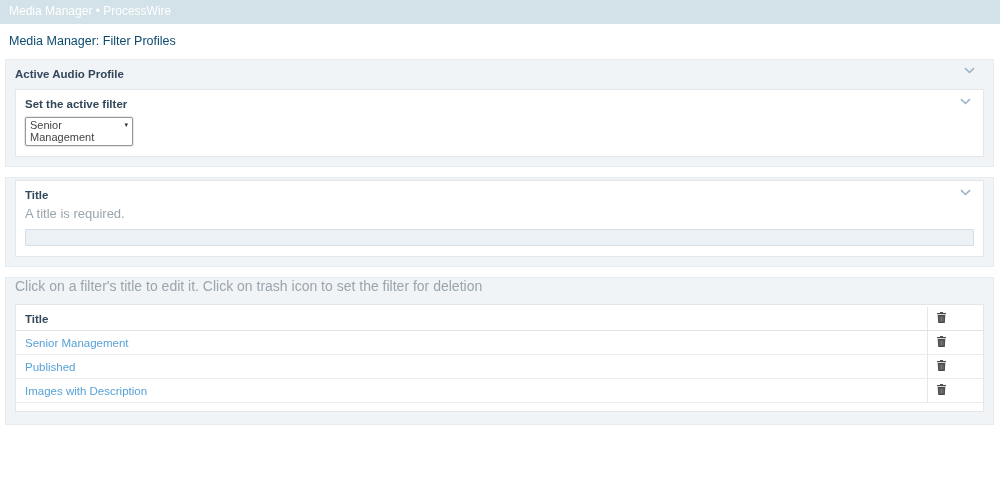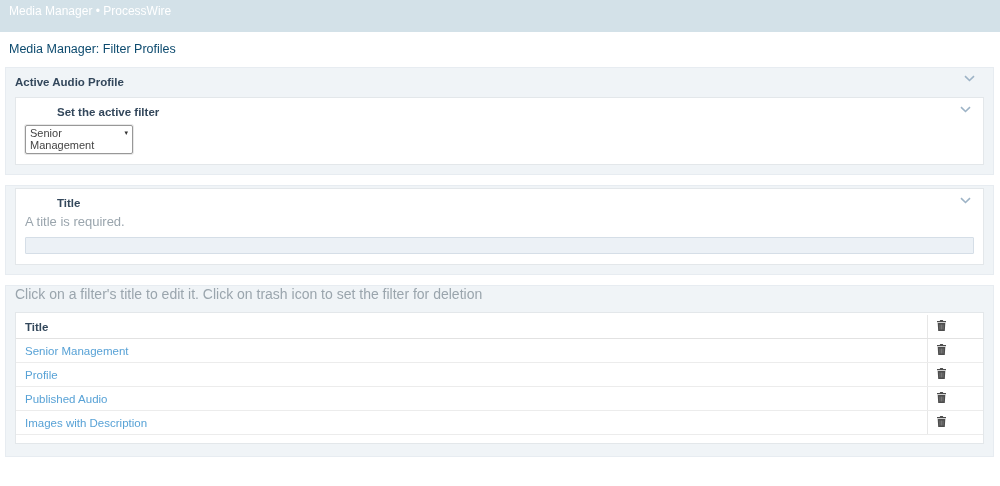--- a/index.html
+++ b/index.html
@@ -6,21 +6,21 @@
   html, body { width: 1000px; height: 486px; }
   body {
     font-family: "Liberation Sans", sans-serif;
     background: #ffffff;
     color: #354b60;
     font-size: 12px;
     overflow: hidden;
   }
   
   .topbar {
-    height: 32px;
+    height: 24px;
     background: #d3e1e8;
     color: #ffffff;
     font-size: 12px;
     line-height: 22px;
     padding: 0 9px;
     font-weight: 400;
   }
   
   .page-heading {
     color: #0c4a6e;
@@ -63,21 +63,20 @@
     border: 1px solid #e3e7ea;
     margin: 2px 9px 9px 9px;
     padding: 8px 9px 10px 9px;
   }
   .field-box .chev { right: 12px; top: 8px; }
   .field-label {
     font-weight: bold;
     font-size: 11.5px;
     color: #33475b;
     display: block;
-    margin-left: 32px;
   }
   .field-note {
     color: #9aa5ad;
     font-size: 13px;
     margin-top: 5px;
   }
   
   .select {
     display: inline-block;
     position: relative;
@@ -217,28 +216,21 @@
         </thead>
         <tbody>
           <tr>
             <td><a class="profile-link">Senior Management</a></td>
             <td class="trash-cell"><span class="trash-btn"><svg width="9" height="11" viewBox="0 0 9 11">
                     <path fill="#4d4d4d" d="M3.2 0h2.6l.5 1H9v1.2H0V1h2.7zM.7 3h7.6l-.5 8H1.2z"></path>
                     <path stroke="#8a8a8a" stroke-width="0.7" d="M3 4.5v5M4.5 4.5v5M6 4.5v5"></path>
                   </svg></span></td>
           </tr>
           <tr>
-            <td><a class="profile-link">Profile</a></td>
-            <td class="trash-cell"><span class="trash-btn"><svg width="9" height="11" viewBox="0 0 9 11">
-                    <path fill="#4d4d4d" d="M3.2 0h2.6l.5 1H9v1.2H0V1h2.7zM.7 3h7.6l-.5 8H1.2z"></path>
-                    <path stroke="#8a8a8a" stroke-width="0.7" d="M3 4.5v5M4.5 4.5v5M6 4.5v5"></path>
-                  </svg></span></td>
-          </tr>
-          <tr>
-            <td><a class="profile-link">Published Audio</a></td>
+            <td><a class="profile-link">Published</a></td>
             <td class="trash-cell"><span class="trash-btn"><svg width="9" height="11" viewBox="0 0 9 11">
                     <path fill="#4d4d4d" d="M3.2 0h2.6l.5 1H9v1.2H0V1h2.7zM.7 3h7.6l-.5 8H1.2z"></path>
                     <path stroke="#8a8a8a" stroke-width="0.7" d="M3 4.5v5M4.5 4.5v5M6 4.5v5"></path>
                   </svg></span></td>
           </tr>
           <tr>
             <td><a class="profile-link">Images with Description</a></td>
             <td class="trash-cell"><span class="trash-btn"><svg width="9" height="11" viewBox="0 0 9 11">
                     <path fill="#4d4d4d" d="M3.2 0h2.6l.5 1H9v1.2H0V1h2.7zM.7 3h7.6l-.5 8H1.2z"></path>
                     <path stroke="#8a8a8a" stroke-width="0.7" d="M3 4.5v5M4.5 4.5v5M6 4.5v5"></path>

